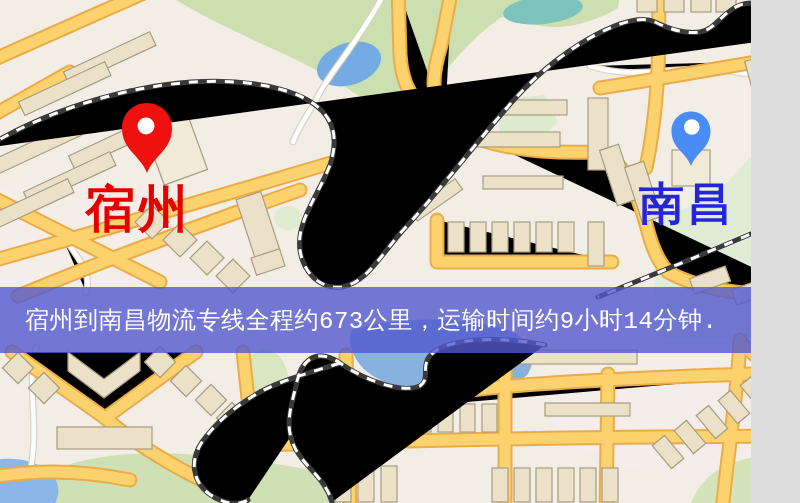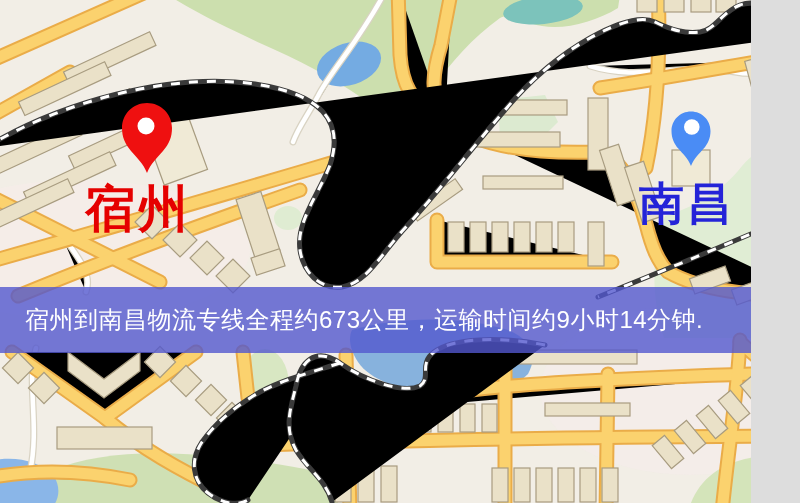--- a/index.html
+++ b/index.html
@@ -18,21 +18,21 @@
   .bld{fill:#eae1c8;stroke:#a89c80;stroke-width:1.2;}
   .bld2{fill:#f0ead6;stroke:#a89c80;stroke-width:1.2;}
   .city{font-family:"DejaVu Serif","DejaVu Sans",serif;font-weight:bold;letter-spacing:3px;text-anchor:middle;}
   .banner{
     position:absolute;left:0;top:287px;width:800px;height:66px;
     background:rgba(82,88,206,0.80);
     display:flex;align-items:center;box-sizing:border-box;padding-left:25px;
   }
   .banner-text{
     color:#ffffff;font-size:24px;letter-spacing:0.5px;white-space:nowrap;
-    font-family:Liberation Sans, sans-serif;
+    font-family:Liberation Mono, monospace;
   }
 </style>
 </head>
 <body>
 
 <div class="stage">
   <svg width="800" height="503" viewBox="0 0 800 503">
 
     <g>
       <rect x="0" y="0" width="800" height="503" fill="#f2eee6"></rect>

